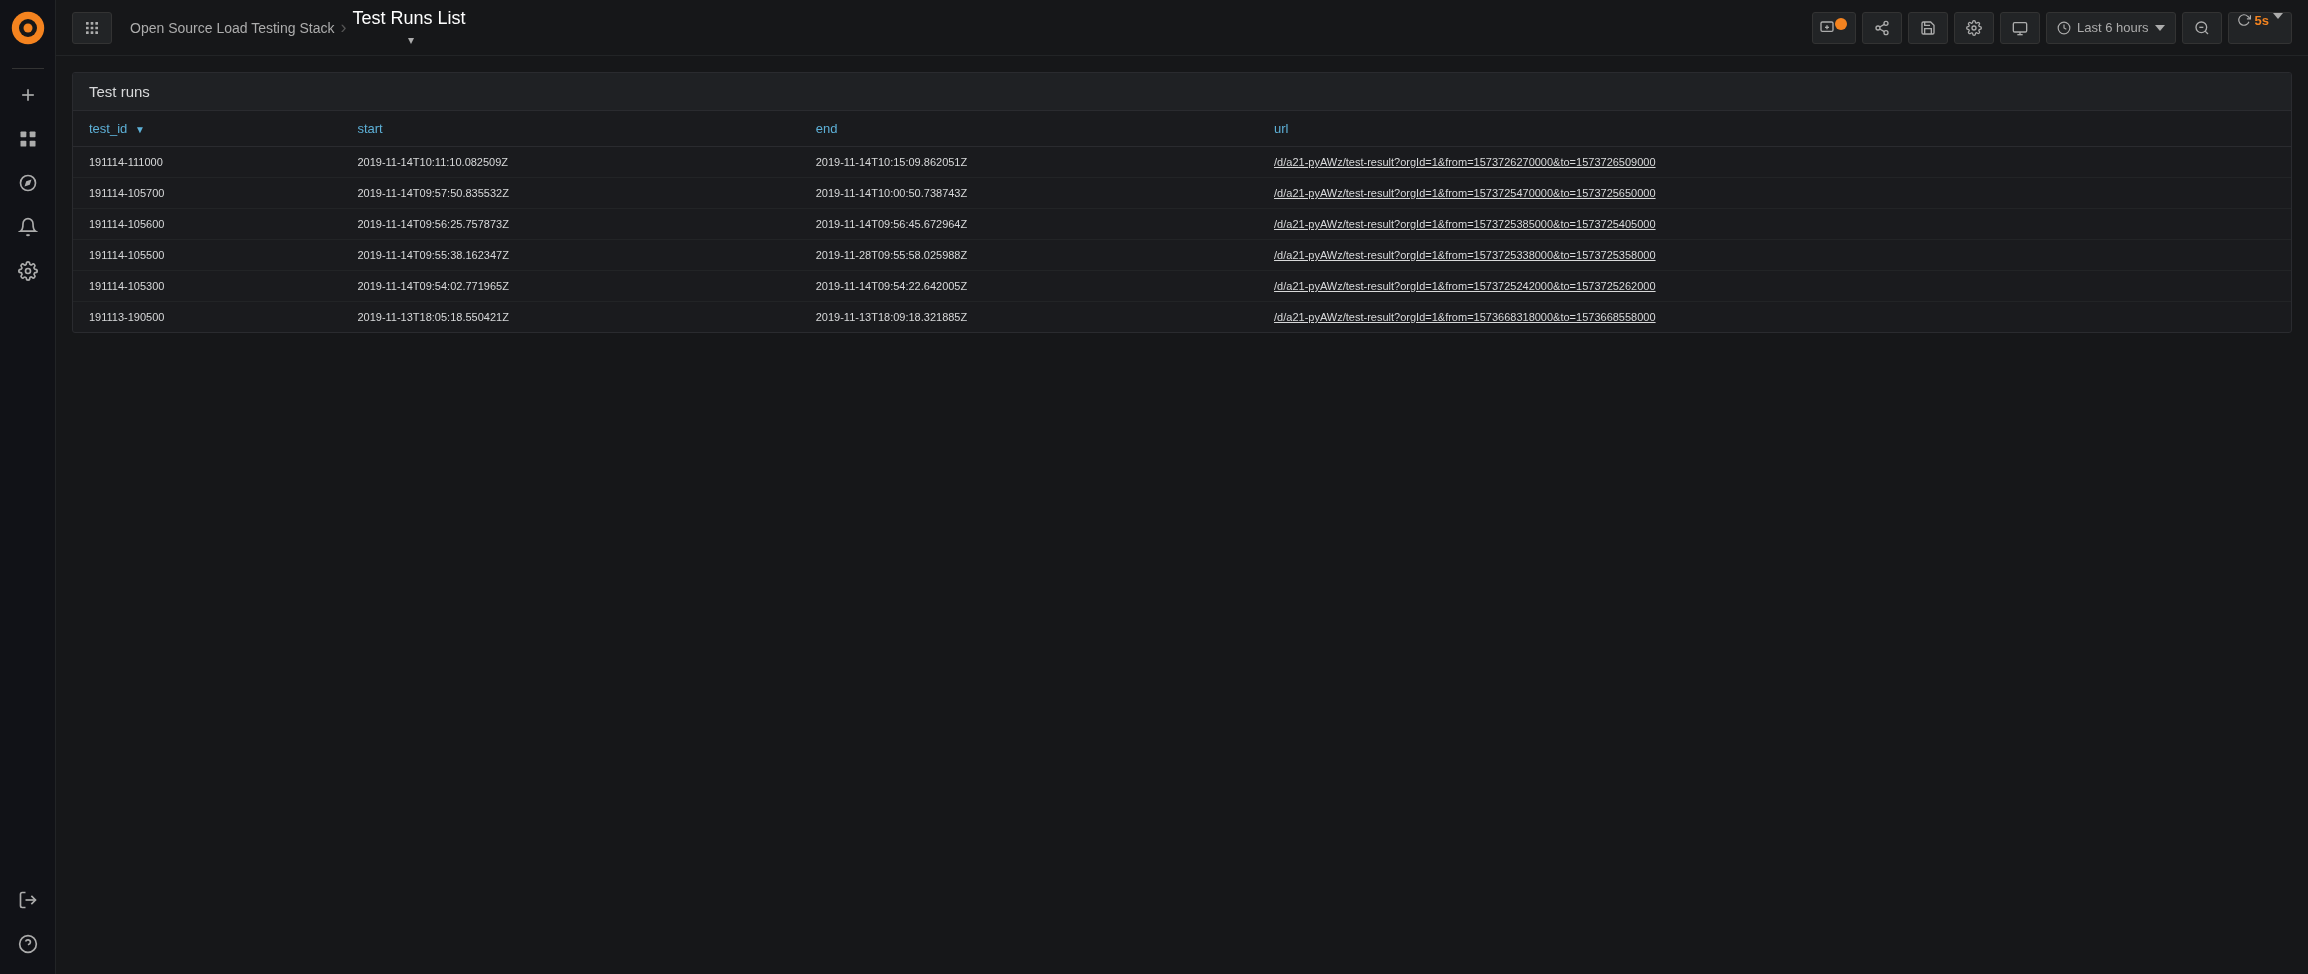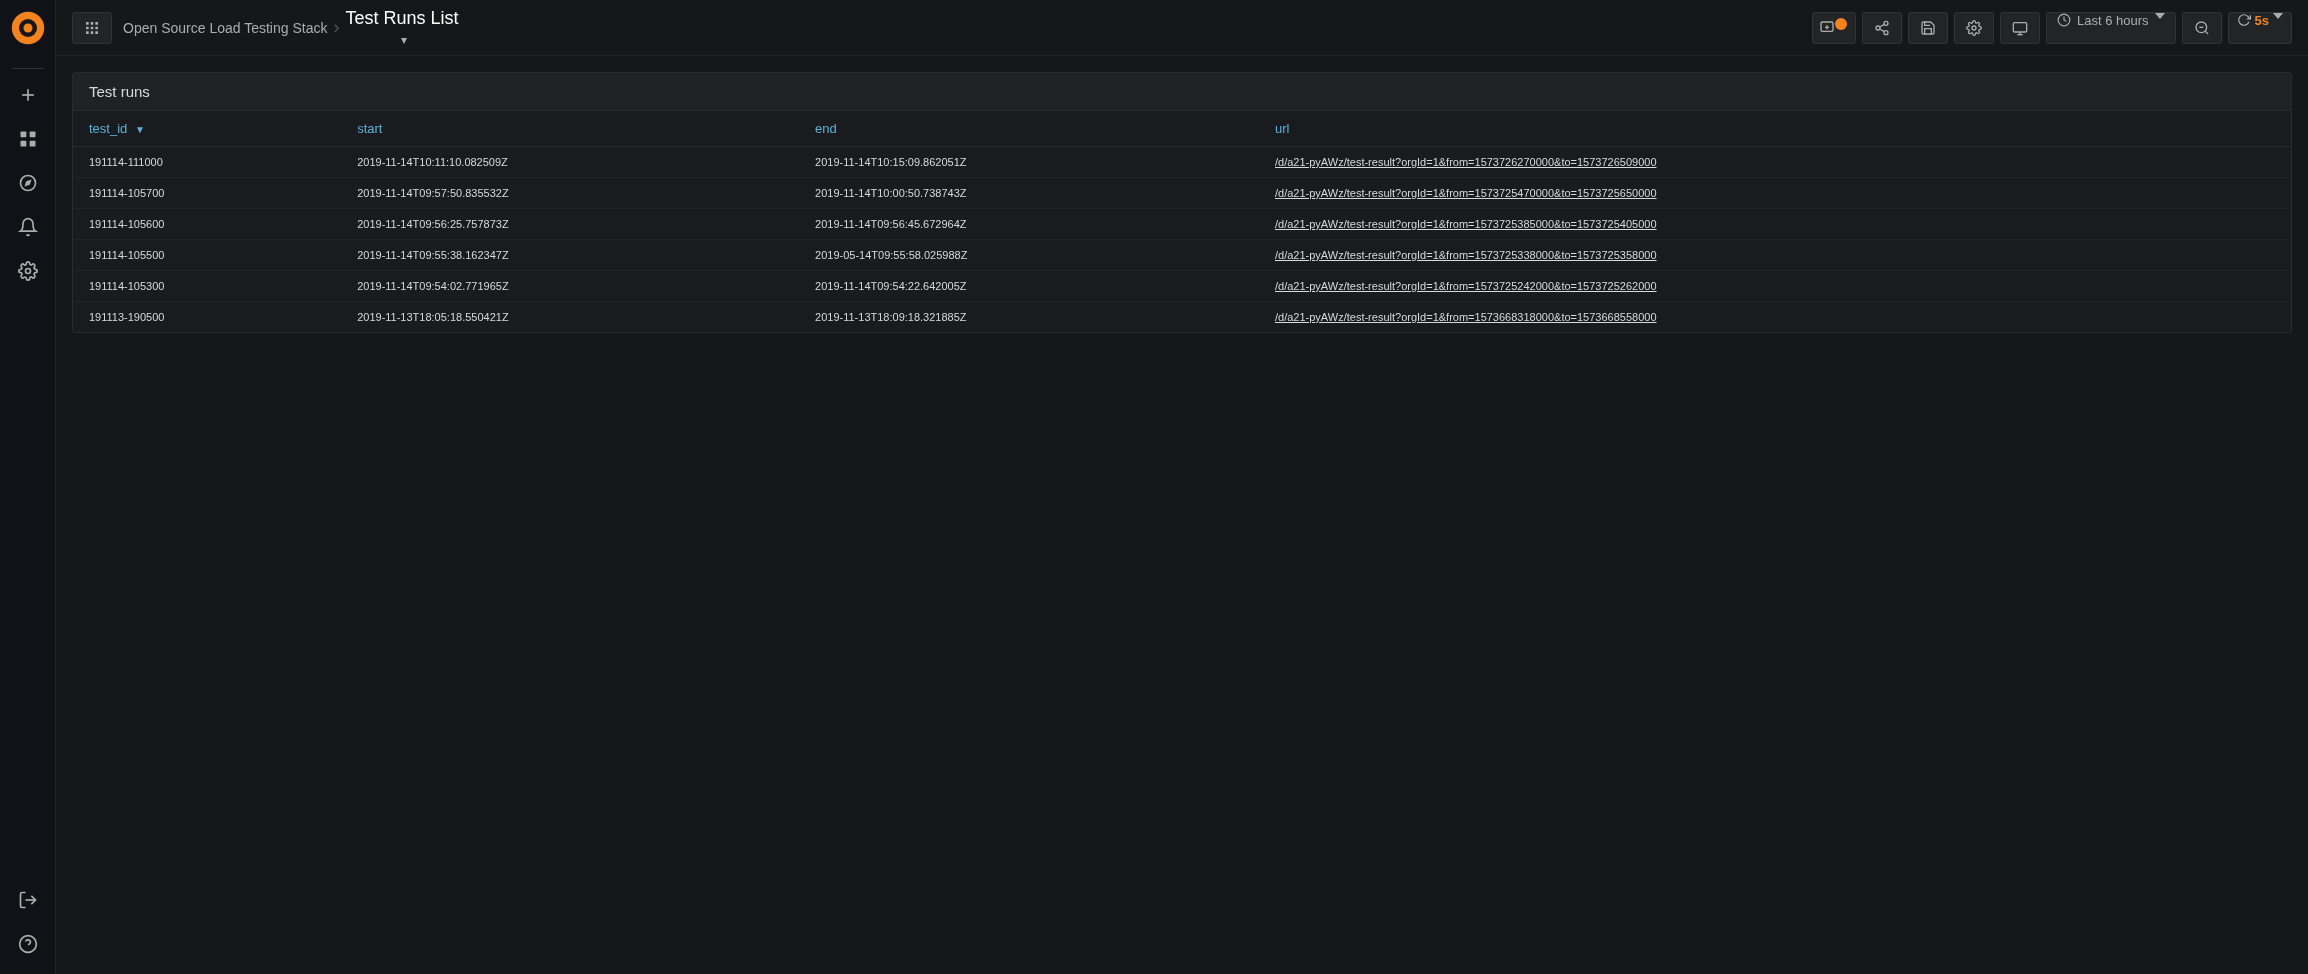--- a/index.html
+++ b/index.html
@@ -66,21 +66,21 @@
       background: #161719;
       border-bottom: 1px solid #222426;
       display: flex;
       align-items: center;
       padding: 0 16px;
       gap: 8px;
     }
     .topbar-nav {
       display: flex;
       align-items: center;
-      gap: 11px;
+      gap: 18px;
       flex: 1;
     }
     .topbar-breadcrumb {
       display: flex;
       align-items: center;
       gap: 6px;
       color: #acacac;
       font-size: 14px;
     }
     .topbar-breadcrumb .separator { color: #555; font-size: 18px; }
@@ -114,21 +114,21 @@
       cursor: pointer;
     }
     .topbar-btn svg { width: 16px; height: 16px; }
     .topbar-time-picker {
       height: 32px;
       background: #222426;
       border: 1px solid #333;
       border-radius: 3px;
       color: #acacac;
       display: flex;
-      align-items: flex-start;
+      align-items: center;
       padding: 0 10px;
       gap: 6px;
       cursor: pointer;
       font-size: 13px;
     }
     .topbar-refresh {
       height: 32px;
       background: #222426;
       border: 1px solid #333;
       border-radius: 3px;
@@ -415,21 +415,21 @@
             </tr>
             <tr>
               <td>191114-105600</td>
               <td>2019-11-14T09:56:25.757873Z</td>
               <td>2019-11-14T09:56:45.672964Z</td>
               <td class="url-cell">/d/a21-pyAWz/test-result?orgId=1&amp;from=1573725385000&amp;to=1573725405000</td>
             </tr>
             <tr>
               <td>191114-105500</td>
               <td>2019-11-14T09:55:38.162347Z</td>
-              <td>2019-05-14T09:55:58.025988Z</td>
+              <td>2019-11-28T09:55:58.025988Z</td>
               <td class="url-cell">/d/a21-pyAWz/test-result?orgId=1&amp;from=1573725338000&amp;to=1573725358000</td>
             </tr>
             <tr>
               <td>191114-105300</td>
               <td>2019-11-14T09:54:02.771965Z</td>
               <td>2019-11-14T09:54:22.642005Z</td>
               <td class="url-cell">/d/a21-pyAWz/test-result?orgId=1&amp;from=1573725242000&amp;to=1573725262000</td>
             </tr>
             <tr>
               <td>191113-190500</td>

